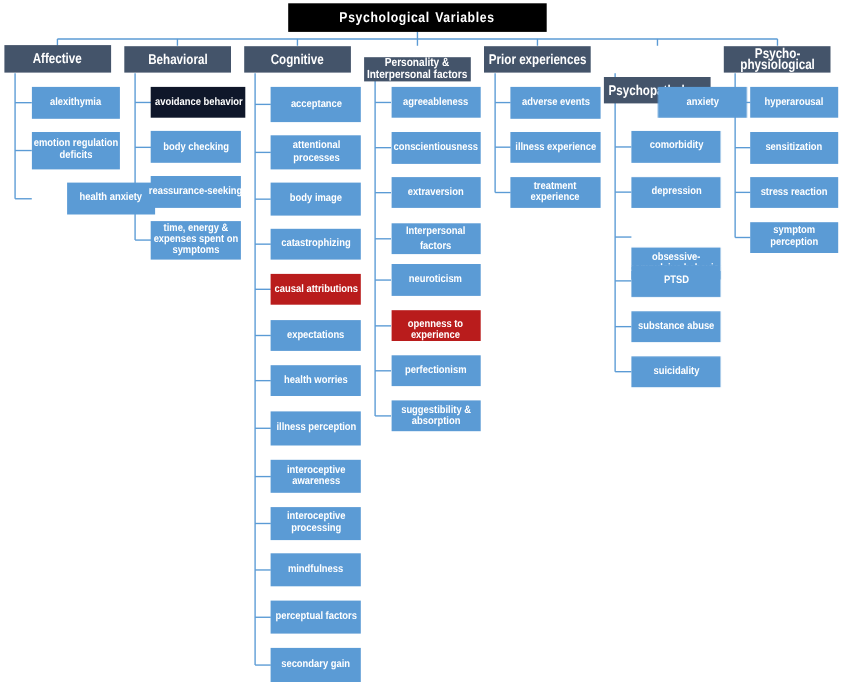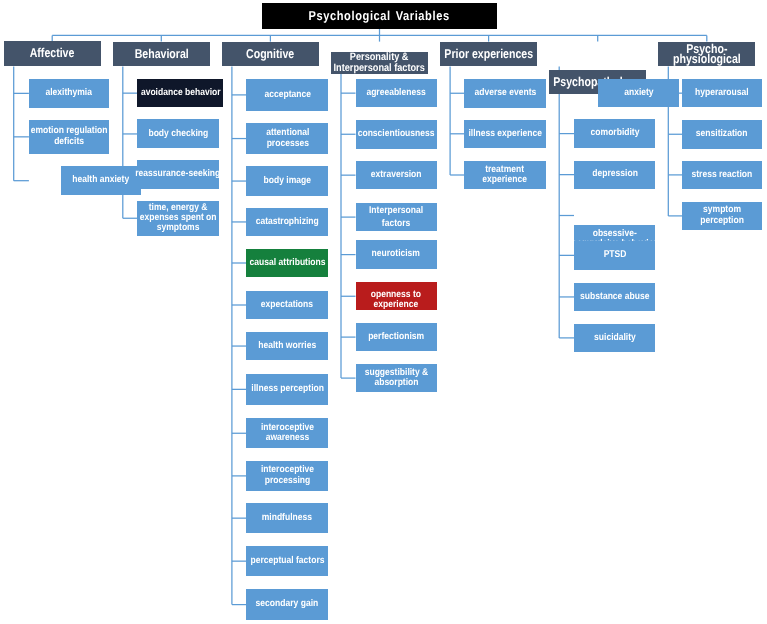--- a/index.html
+++ b/index.html
@@ -146,21 +146,21 @@
       <div class="node variable-node" id="variable-cognitive-attentional-processes" style="background: rgb(91, 155, 213); left: 246.2px; top: 122.6px; width: 82.3px; height: 31.9px;">
         <span>attentional
 processes</span>
       </div>
       <div class="node variable-node" id="variable-cognitive-body-image" style="background: rgb(91, 155, 213); left: 246.2px; top: 166.4px; width: 82.3px; height: 29.3px;">
         <span>body image</span>
       </div>
       <div class="node variable-node" id="variable-cognitive-catastrophizing" style="background: rgb(91, 155, 213); left: 246.2px; top: 207.8px; width: 82.3px; height: 28.3px;">
         <span>catastrophizing</span>
       </div>
-      <div class="node variable-node" id="variable-cognitive-causal-attributions" style="background: #15803d; left: 246.2px; top: 248.7px; width: 82.3px; height: 28.6px;">
+      <div class="node variable-node" id="variable-cognitive-causal-attributions" style="background: #b91c1c; left: 246.2px; top: 248.7px; width: 82.3px; height: 28.6px;">
         <span>causal attributions</span>
       </div>
       <div class="node variable-node" id="variable-cognitive-expectations" style="background: rgb(91, 155, 213); left: 246.2px; top: 290.7px; width: 82.3px; height: 28.6px;">
         <span>expectations</span>
       </div>
       <div class="node variable-node" id="variable-cognitive-health-worries" style="background: rgb(91, 155, 213); left: 246.2px; top: 332px; width: 82.3px; height: 28.1px;">
         <span>health worries</span>
       </div>
       <div class="node variable-node" id="variable-cognitive-illness-perception" style="background: rgb(91, 155, 213); left: 246.2px; top: 373.8px; width: 82.3px; height: 31.1px;">
         <span>illness perception</span>

